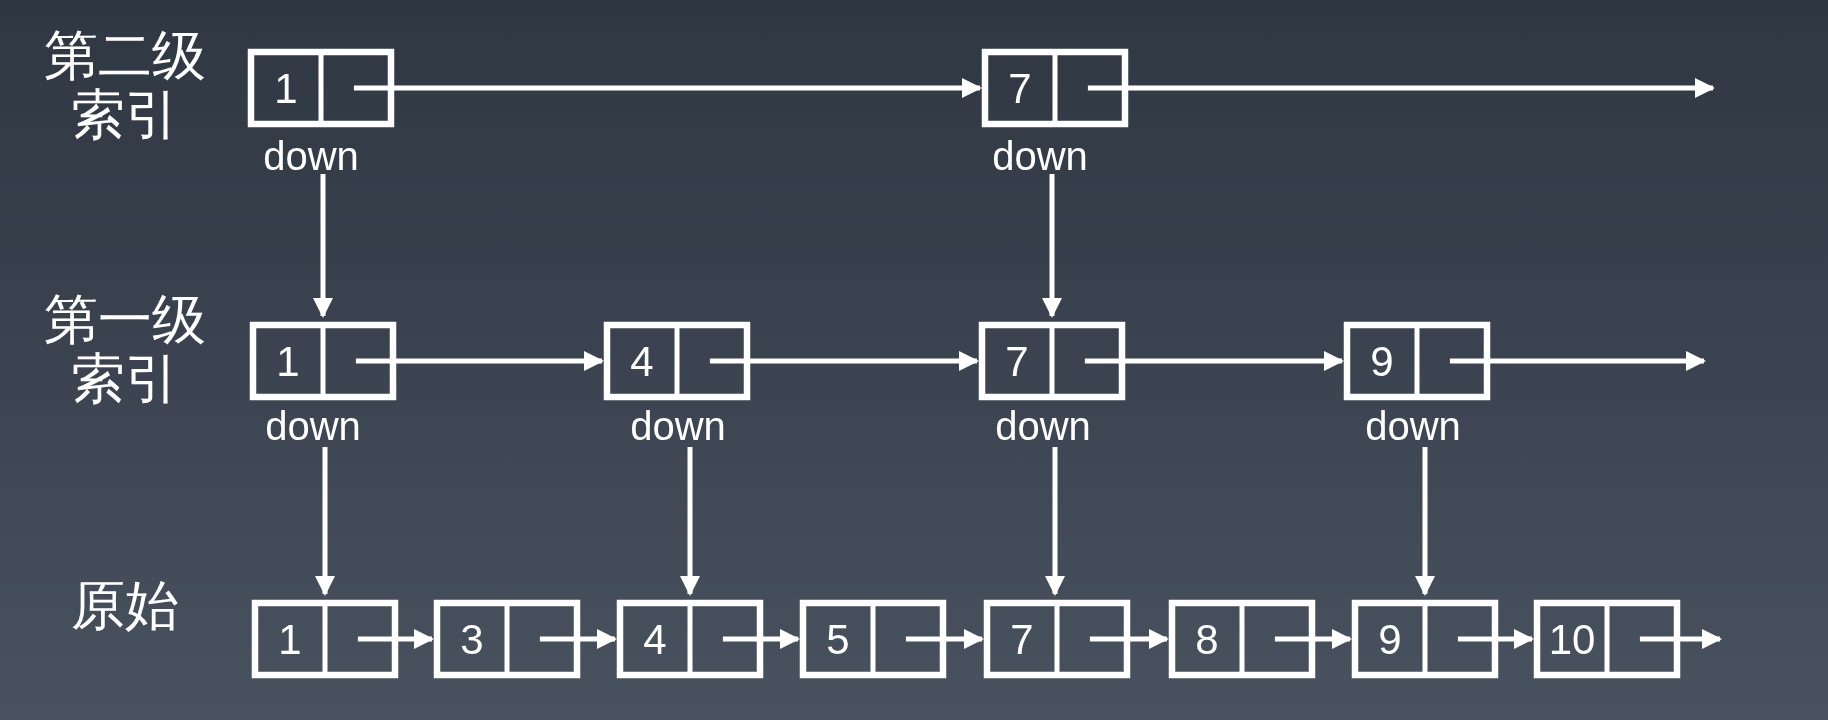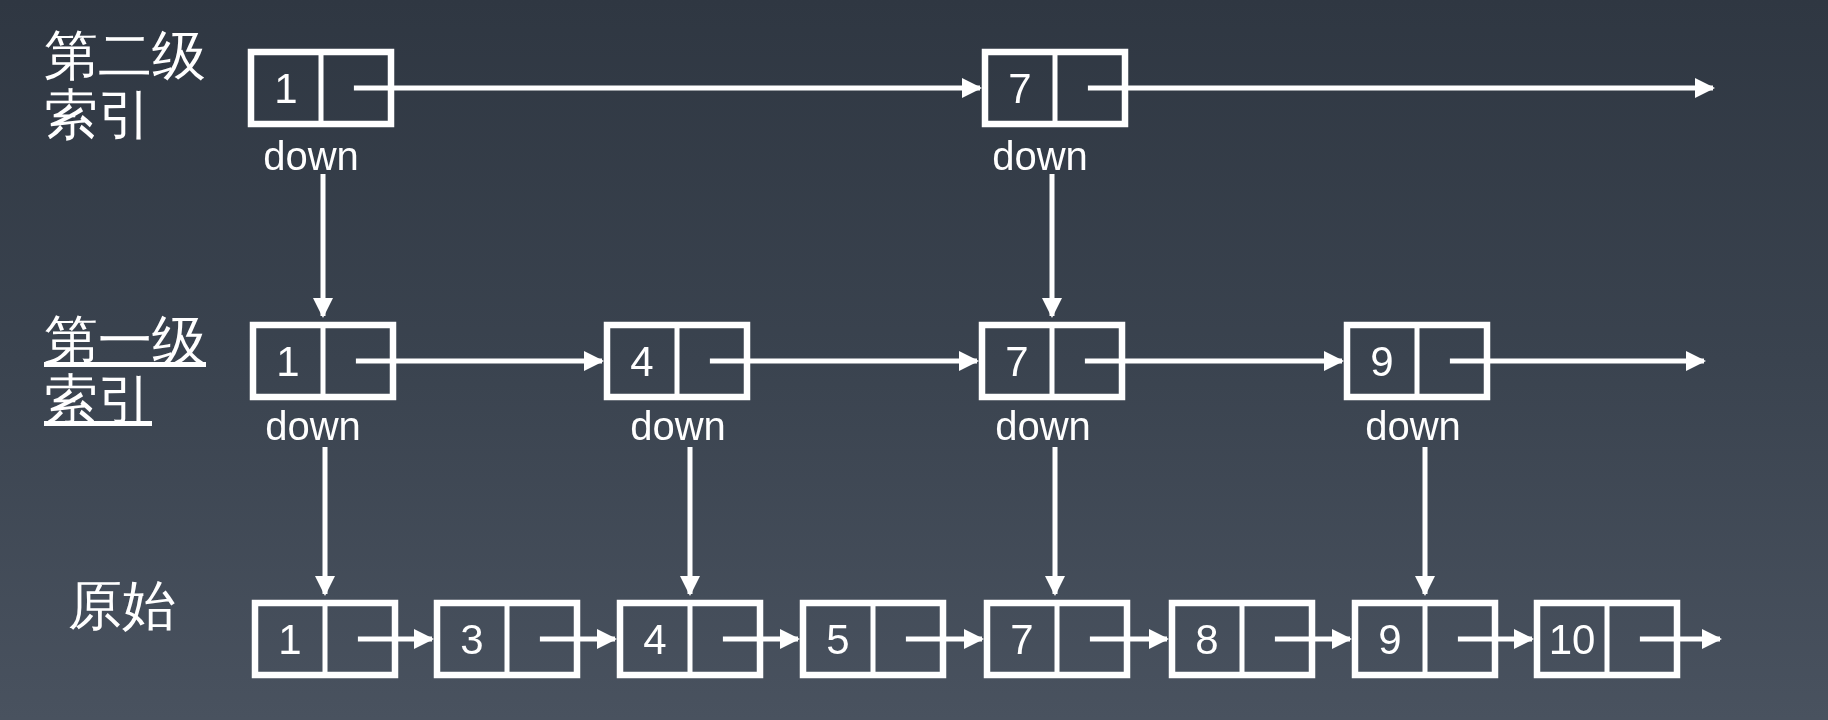--- a/index.html
+++ b/index.html
@@ -8,41 +8,41 @@
     width: 1828px;
     height: 720px;
     overflow: hidden;
     background: linear-gradient(180deg, #2f3742 0%, #3a434f 50%, #49525f 100%);
     font-family: "Liberation Sans", "DejaVu Sans", sans-serif;
   }
   .row-label {
     position: absolute;
     left: 0;
     width: 250px;
+    text-align: center;
     color: #ffffff;
     font-size: 54px;
     line-height: 59px;
     font-weight: 400;
     white-space: pre-line;
     user-select: none;
-    margin-left: 44px;
   }
   #diagram { position: absolute; left: 0; top: 0; }
   text { fill: #ffffff; }
 </style>
 </head>
 <body>
 
 <div id="stage">
 
   <div class="row-label" id="label-row-0" style="top: 26px;"><span>第二级</span><br><span>索引</span></div>
 
-  <div class="row-label" id="label-row-1" style="top: 311px; text-decoration: underline;"><span>第一级</span><br><span>索引</span></div>
+  <div class="row-label" id="label-row-1" style="top: 290px;"><span>第一级</span><br><span>索引</span></div>
 
-  <div class="row-label" id="label-row-2" style="top: 576px; padding-left: 24px;"><span>原始</span><br></div>
+  <div class="row-label" id="label-row-2" style="top: 576px;"><span>原始</span><br></div>
 
   <svg id="diagram" width="1828" height="720" viewBox="0 0 1828 720">
       <defs>
         <marker id="arrow" viewBox="0 0 10 10" refX="9" refY="5" markerWidth="5" markerHeight="4" orient="auto-start-reverse" markerUnits="strokeWidth">
           <path d="M0,0 L10,5 L0,10 z" fill="#ffffff"></path>
         </marker>
       </defs>
       <g>
         <g>
           <rect x="251" y="52" width="140" height="72" fill="none" stroke="#ffffff" stroke-width="6.5"></rect>

